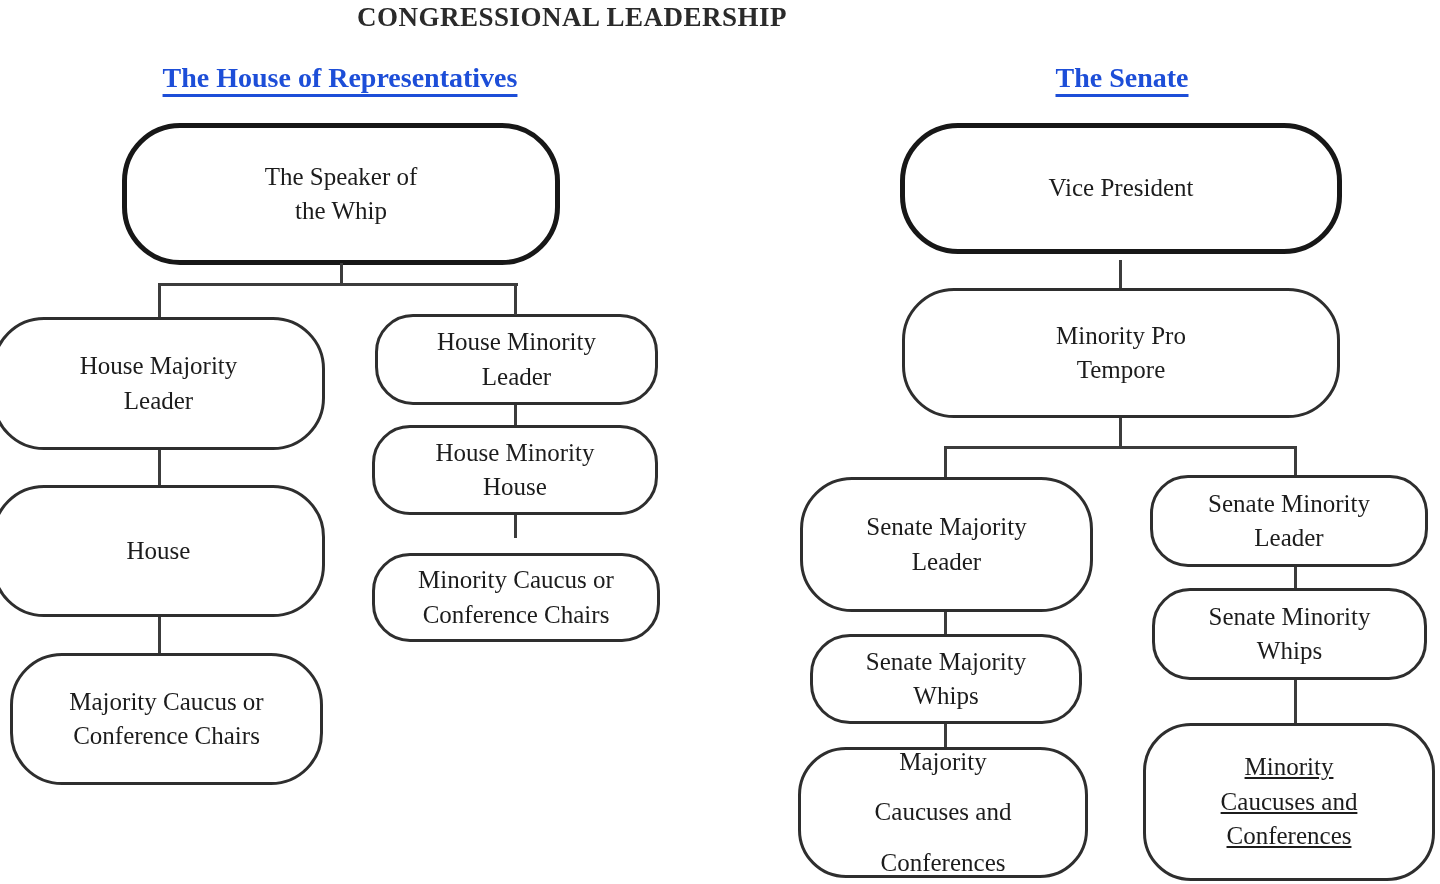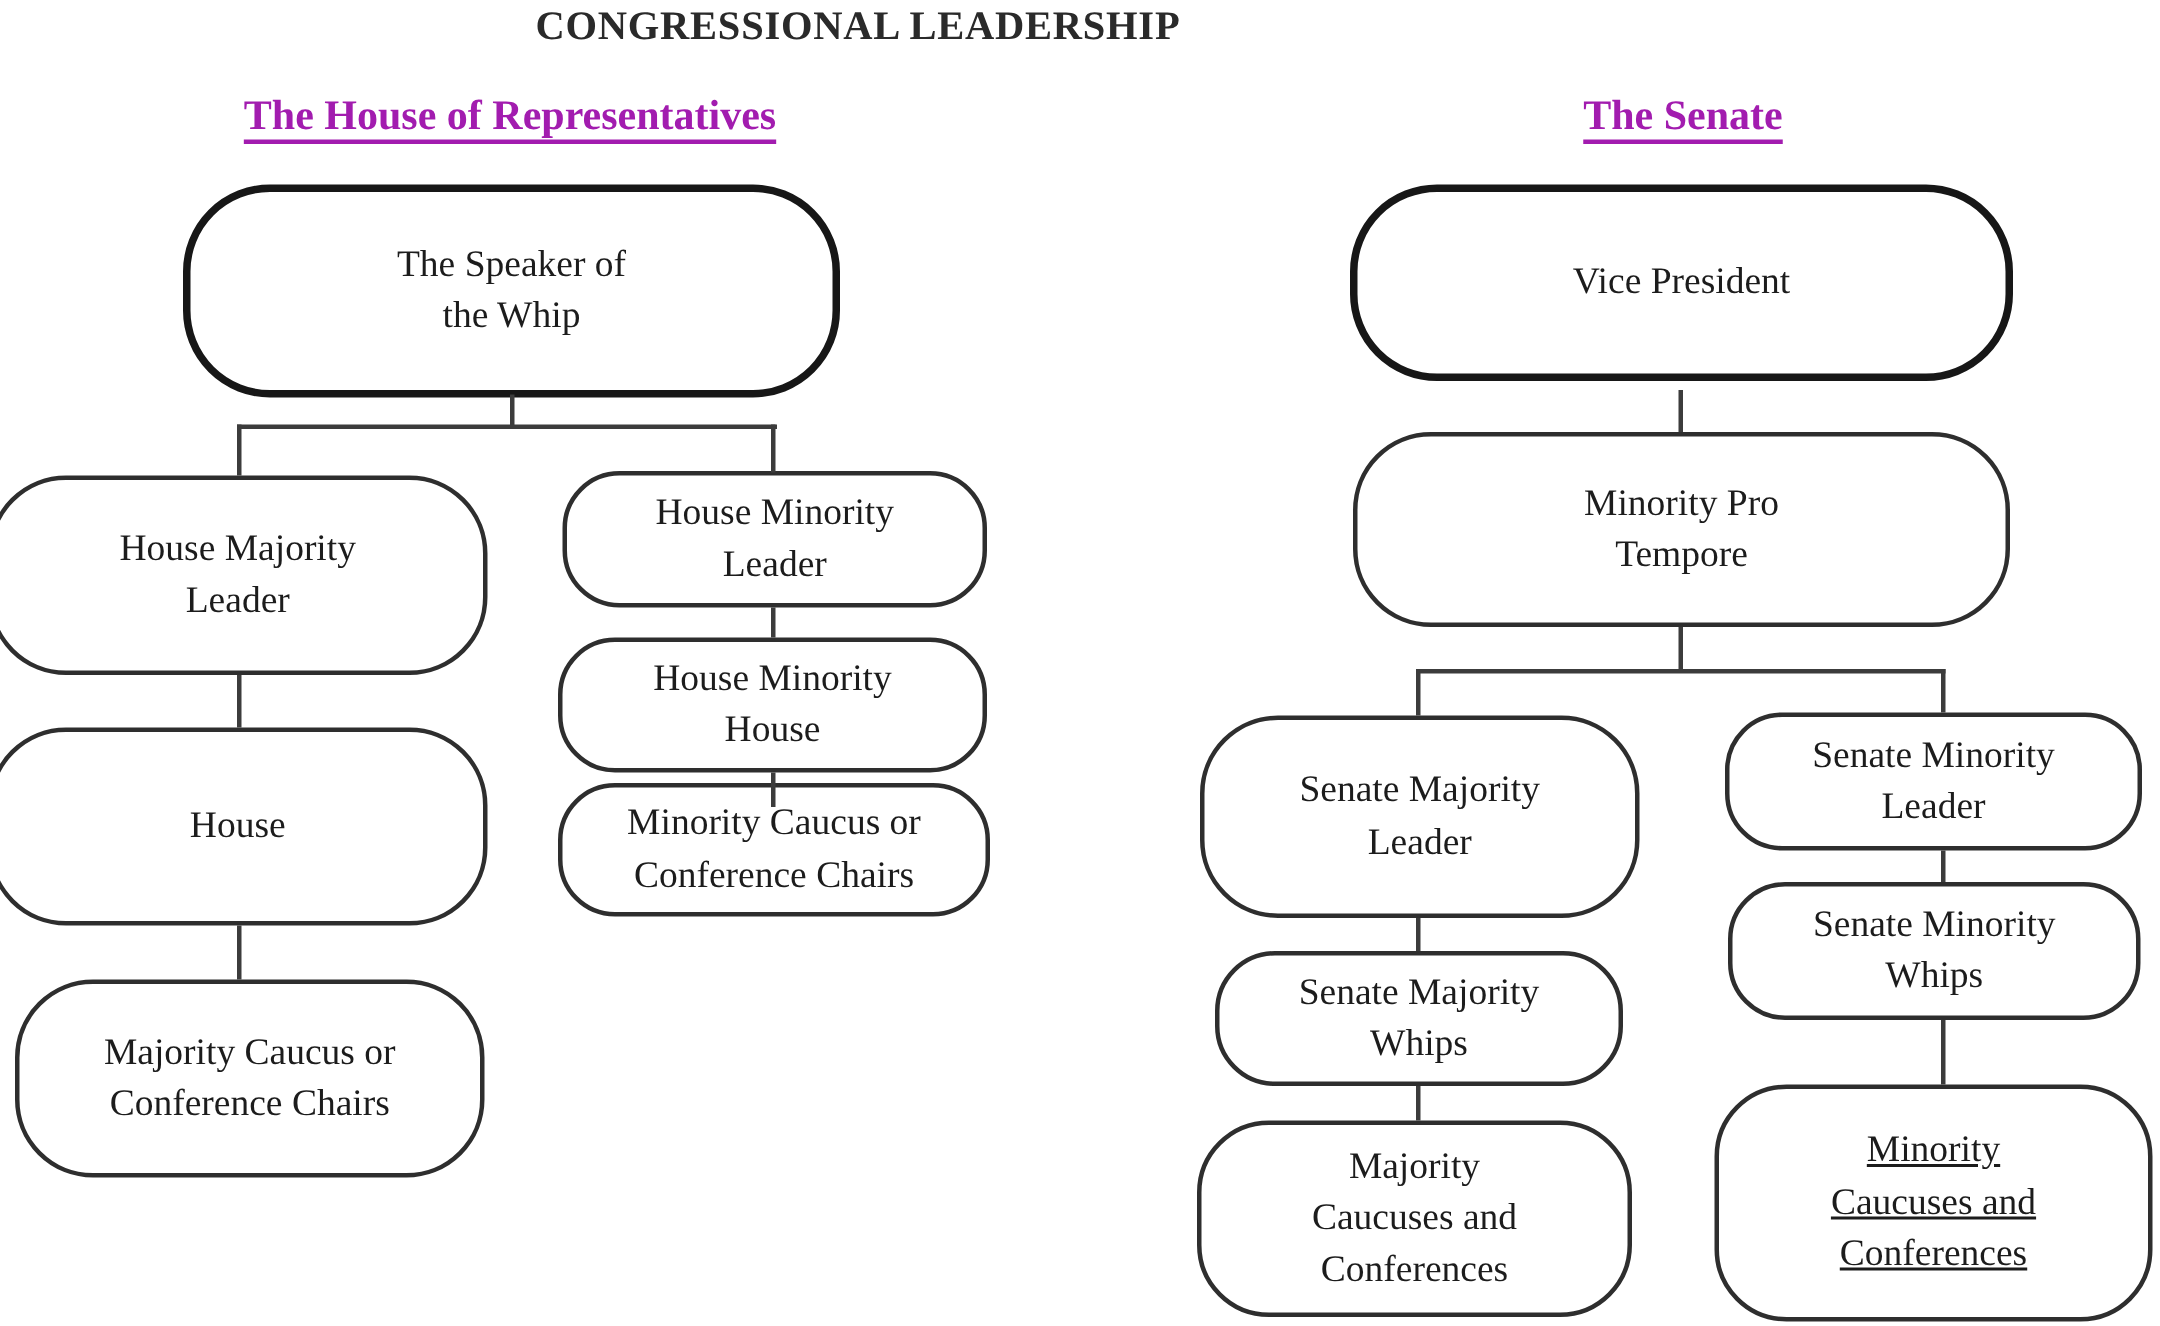--- a/index.html
+++ b/index.html
@@ -29,21 +29,21 @@
   }
   .section-heading {
     position: absolute;
     top: 62px;
     font-size: 28px;
     font-weight: bold;
     text-align: center;
     text-decoration: underline;
     text-decoration-thickness: 3px;
     text-underline-offset: 7px;
-    color: #a21caf;
+    color: #1d4ed8;
   }
   .heading-house { left: 20px;  width: 640px; }
   .heading-senate { left: 902px; width: 440px; }
 
   .node {
     position: absolute;
     box-sizing: border-box;
     background: var(--bg, #ffffff);
     border: 3px solid var(--box-border, #2e2e2e);
     display: flex;
@@ -100,21 +100,21 @@
   <div class="node" style="left:375px; top:314px; width:283px; height:91px; border-radius:38px;">
     <span class="ln">House Minority</span>
     <span class="ln">Leader</span>
   </div>
 
   <div class="node" style="left:372px; top:425px; width:286px; height:90px; border-radius:38px;">
     <span class="ln">House Minority</span>
     <span class="ln">House</span>
   </div>
 
-  <div class="node" style="left:372px; top:522px; width:288px; height:89px; border-radius:38px;">
+  <div class="node" style="left:372px; top:553px; width:288px; height:89px; border-radius:38px;">
     <span class="ln">Minority Caucus or</span>
     <span class="ln">Conference Chairs</span>
   </div>
 
   <div class="node thick" style="left:900px; top:123px; width:442px; height:131px; border-radius:58px;">
     <span class="ln">Vice President</span>
   </div>
 
   <div class="node" style="left:902px; top:288px; width:438px; height:130px; border-radius:52px;">
     <span class="ln">Minority Pro</span>
@@ -124,21 +124,21 @@
   <div class="node" style="left:800px; top:477px; width:293px; height:135px; border-radius:52px;">
     <span class="ln">Senate Majority</span>
     <span class="ln">Leader</span>
   </div>
 
   <div class="node" style="left:810px; top:634px; width:272px; height:90px; border-radius:40px;">
     <span class="ln">Senate Majority</span>
     <span class="ln">Whips</span>
   </div>
 
-  <div class="node" style="left:798px; top:747px; width:290px; height:131px; border-radius:48px;">
+  <div class="node" style="left:798px; top:747px; width:290px; height:131px; border-radius:48px;gap:16px;">
     <span class="ln">Majority</span>
     <span class="ln">Caucuses and</span>
     <span class="ln">Conferences</span>
   </div>
 
   <div class="node" style="left:1150px; top:475px; width:278px; height:92px; border-radius:38px;">
     <span class="ln">Senate Minority</span>
     <span class="ln">Leader</span>
   </div>
 

